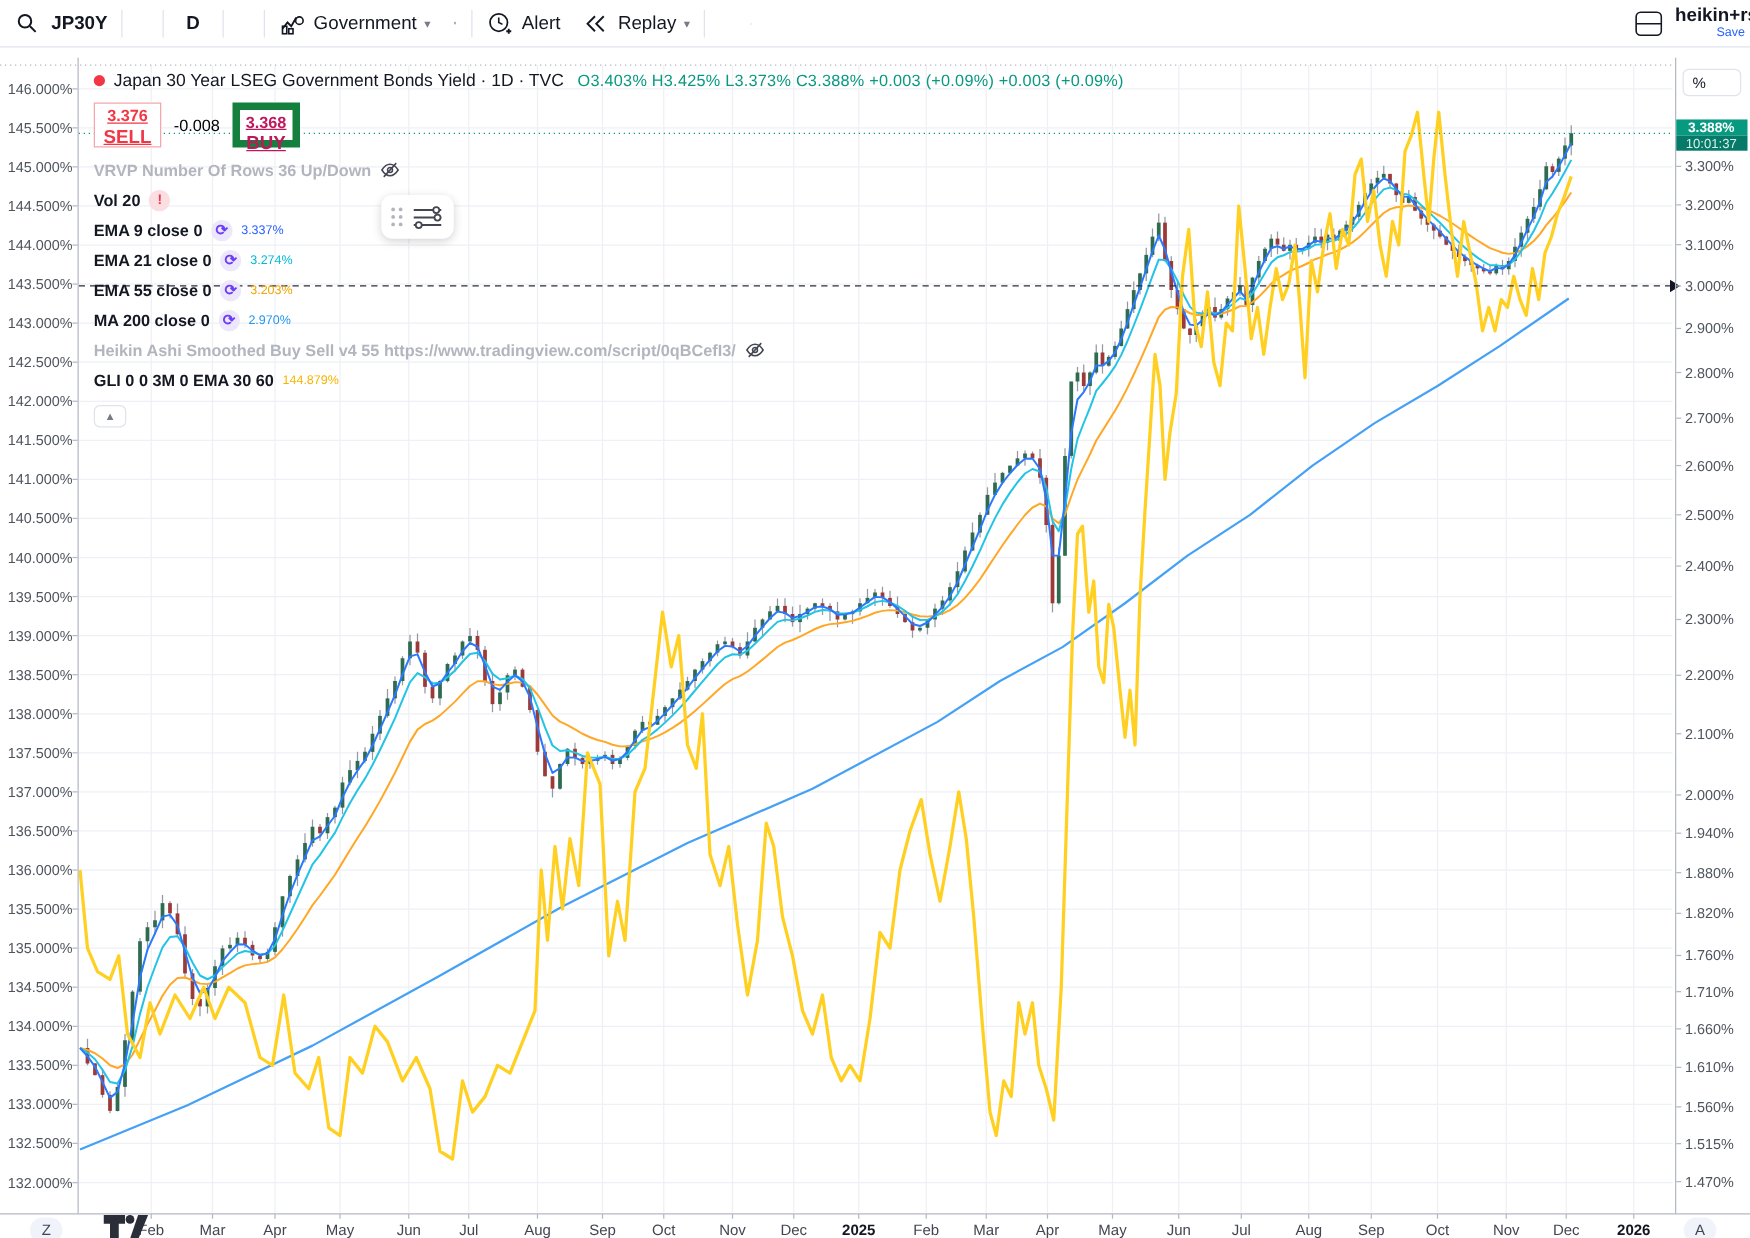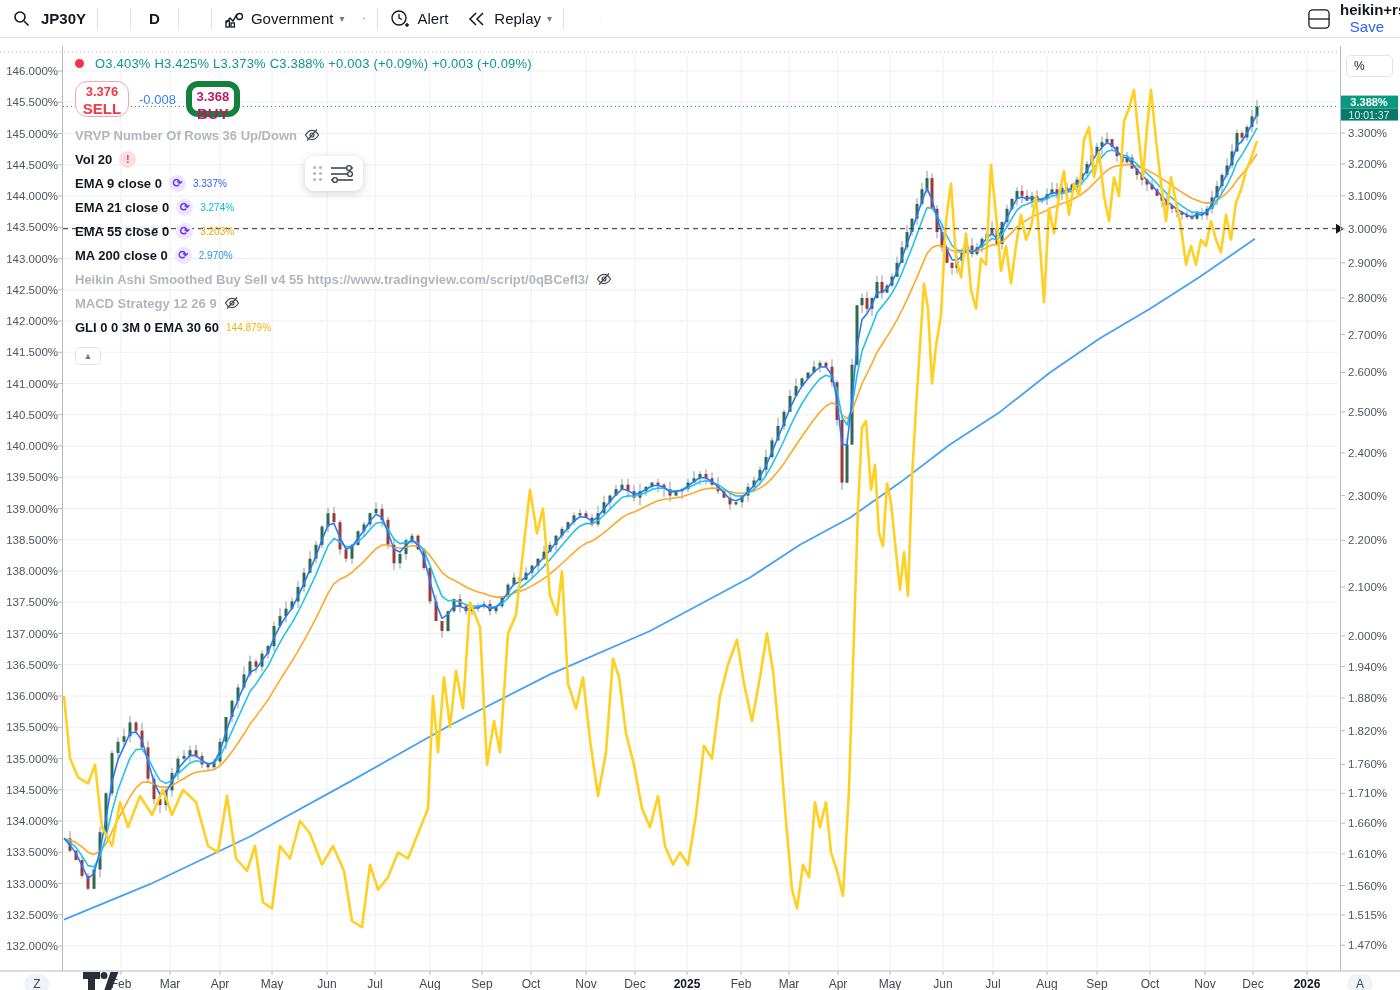--- a/index.html
+++ b/index.html
@@ -13,37 +13,37 @@
     cursor:pointer; font-size:15px; font-weight:700; color:#131722; white-space:nowrap; }
   .tb-btn.light { font-weight:400; font-size:15px; }
   .tb-divider { width:1px; height:22px; background:#e0e3eb; margin:0 2px; }
   .tb-icon { width:22px; height:22px; display:inline-flex; align-items:center; justify-content:center; }
   .tb-icon svg { display:block; }
   .chev { font-size:10px; color:#787b86; }
   #tb-right { margin-left:auto; display:flex; align-items:center; height:38px; overflow:hidden; }
   #user-block { display:flex; flex-direction:column; align-items:flex-start; line-height:1.1;
     padding-left:10px; width:70px; overflow:hidden; }
   #user-name { font-size:15px; font-weight:700; white-space:nowrap; }
-  #save-link { font-size:15px; color:#2962ff; align-self:flex-end; margin-right:16px; }
+  #save-link { font-size:10px; color:#2962ff; align-self:flex-end; margin-right:4px; }
   
   #chart-wrap { position:absolute; left:0; top:46px; width:1400px; height:952px; background:#fff; }
   #chart-svg { position:absolute; left:0; top:0; }
   
   #legend { position:absolute; left:75px; top:10px; z-index:10; }
   #legend-title-row { display:flex; align-items:center; gap:7px; font-size:14px; }
   .src-dot { width:9px; height:9px; border-radius:50%; background:#f23645; flex:0 0 auto; }
   #legend-title { font-weight:400; color:#131722; }
   #legend-ohlc { margin-left:4px; font-size:13px; color:#089981; letter-spacing:.2px; }
   #trade-panel { display:flex; align-items:center; gap:10px; margin:10px 0 6px 0; }
-  .trade-btn { width:54px; height:36px; border-radius:12px; background:#fff; text-align:center;
-    line-height:1.15; padding-top:3px; cursor:pointer; font-weight:700; }
+  .trade-btn { width:54px; height:36px; border-radius:0; background:#fff; text-align:center;
+    line-height:1.15; padding-top:3px; cursor:pointer; font-weight:700;text-decoration:underline; }
   .trade-btn .p { font-size:13px; } .trade-btn .l { font-size:15px; font-weight:700; }
   #sell-btn { border:1px solid #f5a6ad; color:#f23645; }
   #buy-btn  { border:6px solid #15803d; color:#be185d; }
-  #spread { font-size:13px; color:#3b82f6;text-align:right; }
+  #spread { font-size:13px; color:#000000;text-align:right; }
   #ind-rows { margin-top:4px; }
   .ind-row { display:flex; align-items:center; gap:7px; height:24px; font-size:13px; cursor:default; }
   .ind-label { color:#131722; white-space:nowrap;font-weight:bold; }
   .ind-row.hidden-row .ind-label { color:#b2b5be; }
   .ind-val { font-size:10px; }
   .eye-icon { color:#434651; font-size:14px; display:inline-flex; }
   .refresh-badge { width:17px; height:17px; border-radius:50%; background:#ede7fb; color:#6c3df4;
     font-size:12px; font-weight:700; display:inline-flex; align-items:center; justify-content:center; }
   .err-badge { width:17px; height:17px; border-radius:50%; background:#fbdee1; color:#f23645;
     font-size:11px; font-weight:700; display:inline-flex; align-items:center; justify-content:center; }
@@ -830,20 +830,21 @@
       <g fill="#2a2e39" transform="translate(83,926)">
         <path d="M0 0 h17 v7 h-5 v15 h-7 V7 H0 z"></path>
         <circle cx="21" cy="3.5" r="3.5"></circle>
         <path d="M20 22 l7.5-22 h8 l-9 22 z"></path>
       </g>
     </svg>
 
   <div id="legend">
     <div id="legend-title-row">
       <span class="src-dot"></span>
+      <span id="legend-title">Japan 30 Year LSEG Government Bonds Yield · 1D · TVC</span>
       <span id="legend-ohlc">O3.403%  H3.425%  L3.373%  C3.388%  +0.003 (+0.09%)  +0.003 (+0.09%)</span>
     </div>
     <div id="trade-panel">
       <div id="sell-btn" class="trade-btn">
         <div class="p">3.376</div>
         <div class="l">SELL</div>
       </div>
       <span id="spread">-0.008</span>
       <div id="buy-btn" class="trade-btn">
         <div class="p">3.368</div>
@@ -888,30 +889,20 @@
         <div class="ind-row hidden-row">
           <span class="ind-label">Heikin Ashi Smoothed Buy Sell v4 55 https://www.tradingview.com/script/0qBCefI3/</span>
           <span class="eye-icon">
             <svg width="16" height="16" viewBox="0 0 16 16">
               <path d="M1.5 8 C3.5 4.8 6 3.4 8 3.4 C10 3.4 12.5 4.8 14.5 8 C12.5 11.2 10 12.6 8 12.6 C6 12.6 3.5 11.2 1.5 8 Z" fill="none" stroke="#434651" stroke-width="1.2"></path>
               <circle cx="8" cy="8" r="2" fill="none" stroke="#434651" stroke-width="1.2"></circle>
               <line x1="3" y1="13.5" x2="13" y2="2.5" stroke="#434651" stroke-width="1.2"></line>
             </svg>
           </span>
         </div>
-        <div class="ind-row hidden-row">
-          <span class="ind-label">MACD Strategy 12 26 9</span>
-          <span class="eye-icon">
-            <svg width="16" height="16" viewBox="0 0 16 16">
-              <path d="M1.5 8 C3.5 4.8 6 3.4 8 3.4 C10 3.4 12.5 4.8 14.5 8 C12.5 11.2 10 12.6 8 12.6 C6 12.6 3.5 11.2 1.5 8 Z" fill="none" stroke="#434651" stroke-width="1.2"></path>
-              <circle cx="8" cy="8" r="2" fill="none" stroke="#434651" stroke-width="1.2"></circle>
-              <line x1="3" y1="13.5" x2="13" y2="2.5" stroke="#434651" stroke-width="1.2"></line>
-            </svg>
-          </span>
-        </div>
         <div class="ind-row">
           <span class="ind-label">GLI 0 0 3M 0 EMA 30 60</span>
           <span class="ind-val" style="color: rgb(247, 181, 0);">144.879%</span>
         </div>
       </div>
     <div id="collapse-btn">▲</div>
   </div>
 
   <div id="hover-card" style="top: 110px;">
     <span class="dots">

